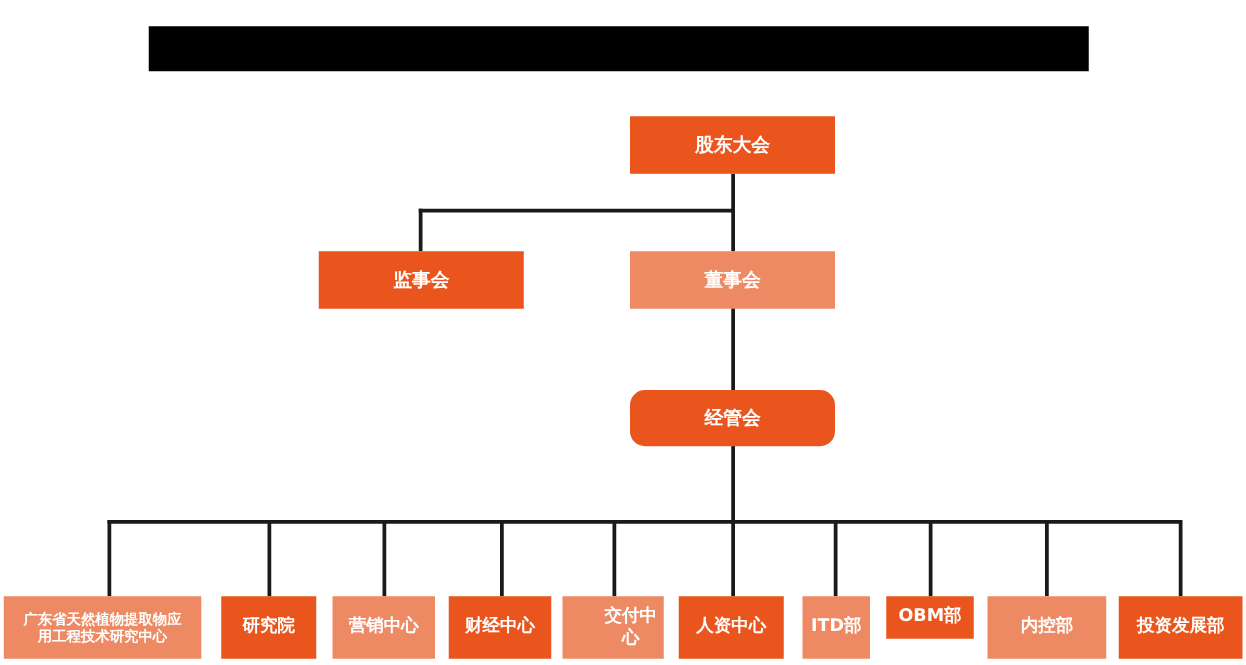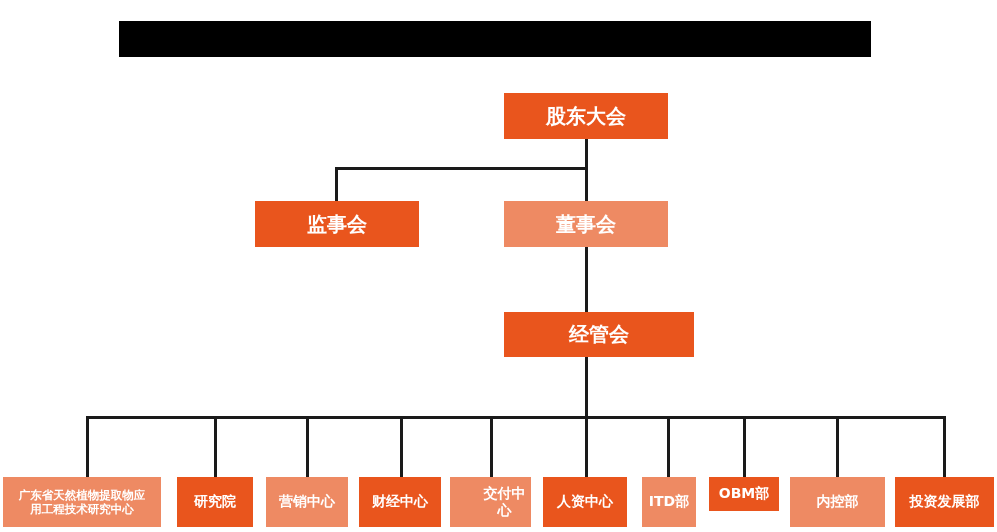--- a/index.html
+++ b/index.html
@@ -48,21 +48,21 @@
     padding: 2px 4px;
   }
   .node.dark   { background: #E9551D; }
   .node.light  { background: #EE8A63; }
 
   .node .label {
     display: block;
     width: 100%;
     white-space: pre-line;
   }
-  .fs-15 { font-size: 20px; }
+  .fs-15 { font-size: 15px; }
   .fs-14 { font-size: 14px; }
   .fs-11 { font-size: 11.5px; }
 </style>
 </head>
 <body>
 
 <div id="canvas">
 
   <div class="title-bar"></div>
 
@@ -95,21 +95,21 @@
     <span class="label fs-15">股东大会</span>
   </div>
 
   <div class="node dark" style="left:255px; top:201px; width:164px; height:46px;">
     <span class="label fs-15">监事会</span>
   </div>
   <div class="node light" style="left:504px; top:201px; width:164px; height:46px;">
     <span class="label fs-15">董事会</span>
   </div>
 
-  <div class="node dark" style="left:504px; top:312px; width:190px; height:45px;">
+  <div class="node dark" style="left:504px; top:312px; width:164px; height:45px;border-radius:12px;">
     <span class="label fs-15">经管会</span>
   </div>
 
   <div class="node light" style="left:3px; top:477px; width:158px; height:50px;">
     <span class="label fs-11">广东省天然植物提取物应
 用工程技术研究中心</span>
   </div>
   <div class="node dark" style="left:177px; top:477px; width:76px; height:50px;">
     <span class="label fs-14">研究院</span>
   </div>

